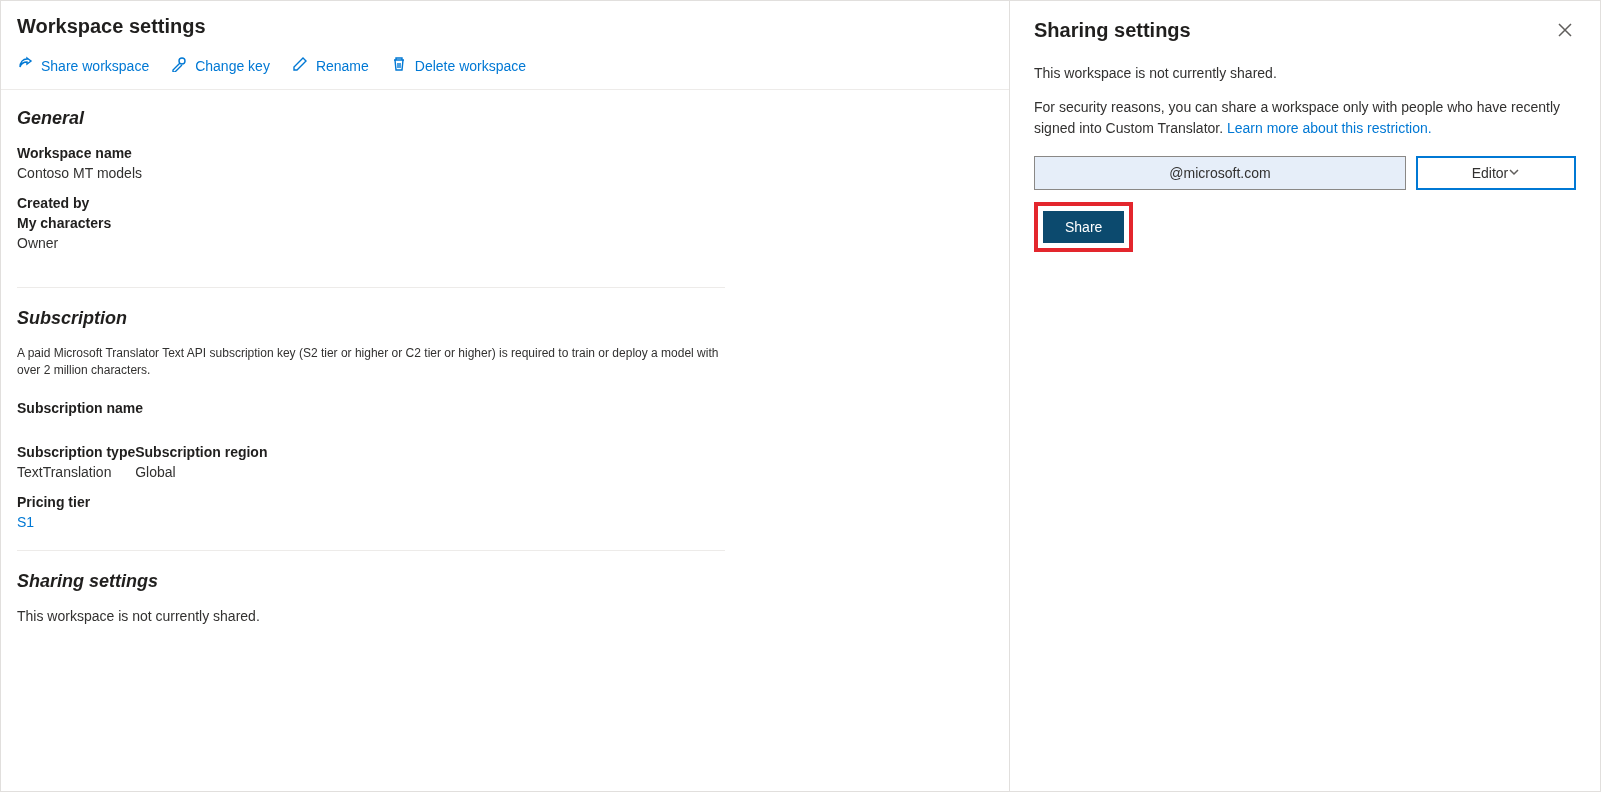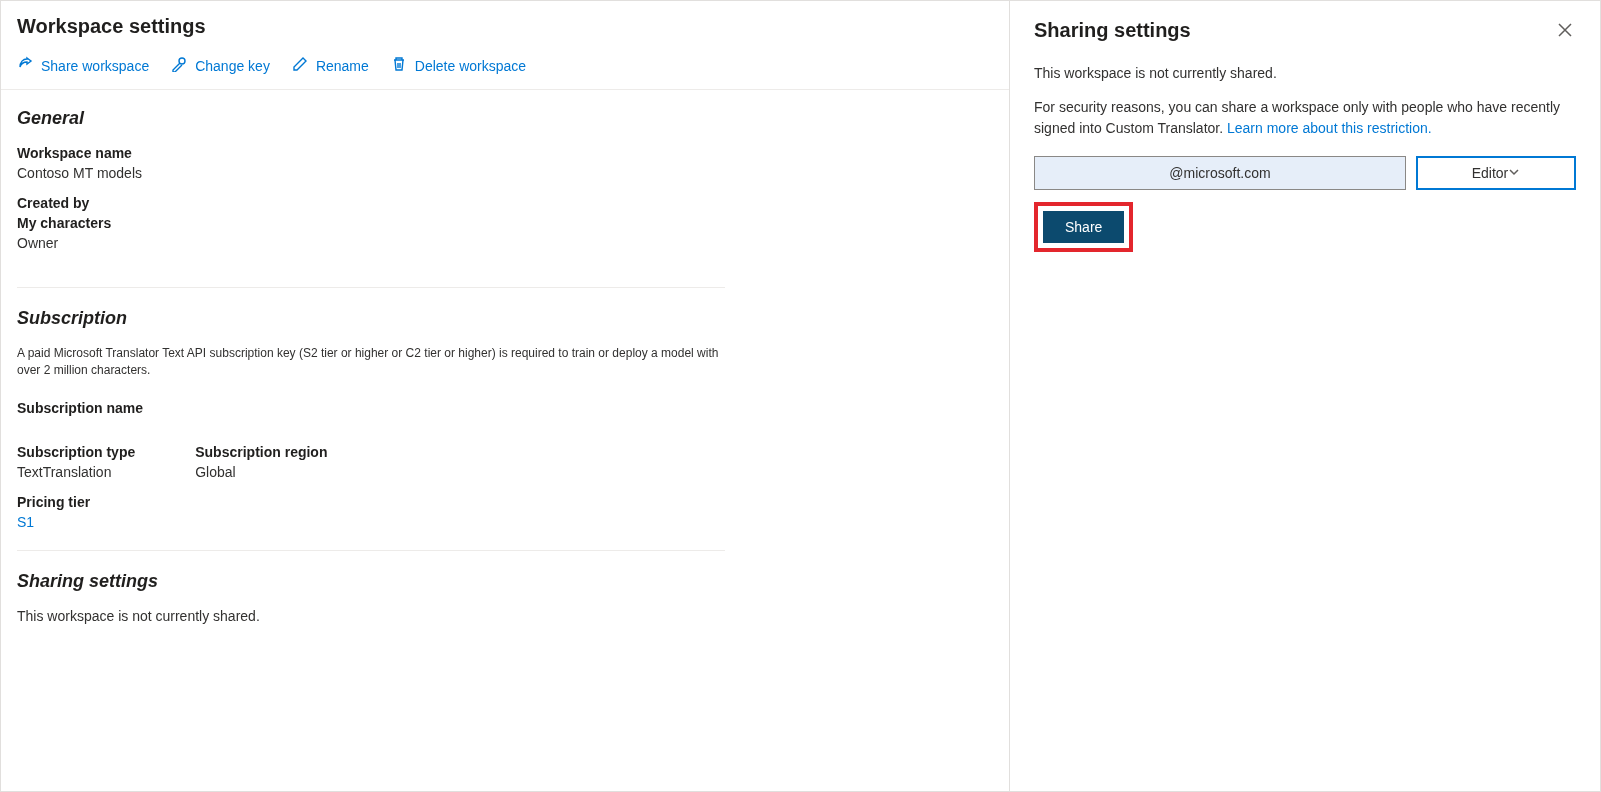--- a/index.html
+++ b/index.html
@@ -84,21 +84,20 @@
       margin-bottom: 14px;
     }
     .section-desc {
       font-size: 12px;
       color: #323130;
       margin-bottom: 20px;
       line-height: 1.45;
     }
     .two-col {
       display: flex;
-      gap: 60px;
     }
     .col { flex: 0 0 auto; }
     .side-panel {
       width: 590px;
       padding: 18px 24px;
       position: relative;
     }
     .side-header {
       display: flex;
       justify-content: space-between;

